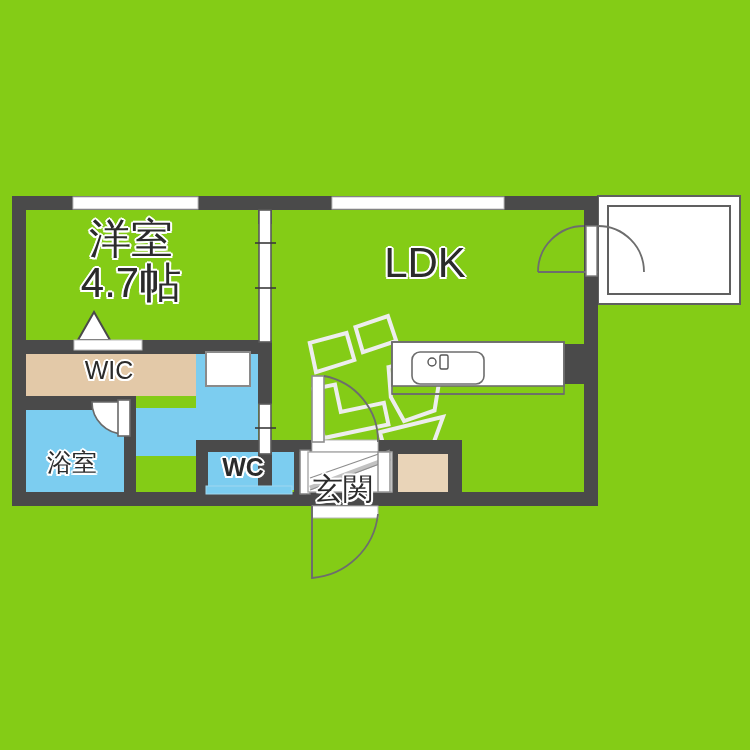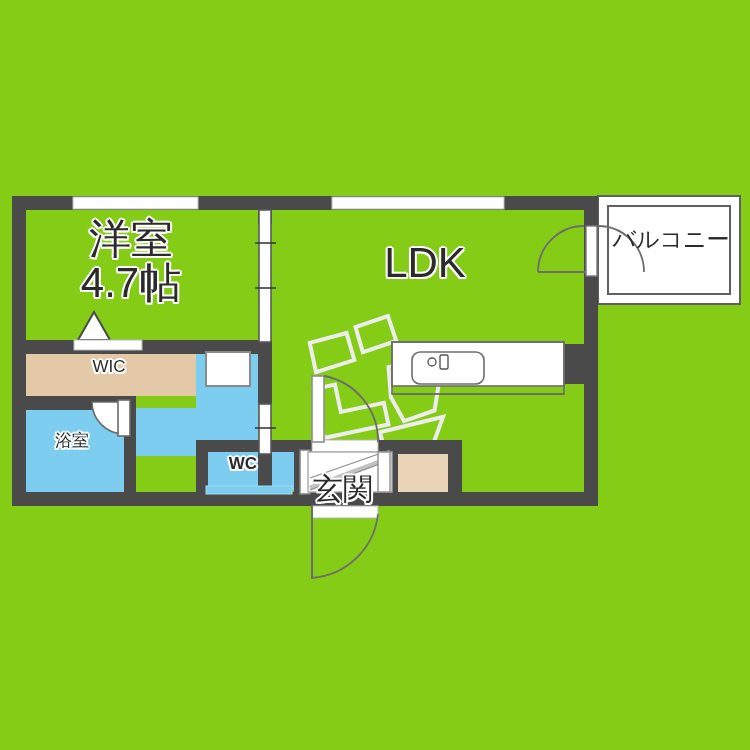--- a/index.html
+++ b/index.html
@@ -33,21 +33,21 @@
     text-align: center;
     -webkit-font-smoothing: antialiased;
   }
   .lbl-outline {
     text-shadow:
       2px 0 0 #fff, -2px 0 0 #fff, 0 2px 0 #fff, 0 -2px 0 #fff,
       1.5px 1.5px 0 #fff, -1.5px 1.5px 0 #fff, 1.5px -1.5px 0 #fff, -1.5px -1.5px 0 #fff;
   }
   .lbl-room-big { font-size: 42px; font-weight: 400; }
   .lbl-room-num { font-size: 42px; font-weight: 400; }
-  .lbl-small { font-size: 17px; font-weight: 400; }
+  .lbl-small { font-size: 25px; font-weight: 400; }
   .lbl-tiny { font-size: 30px; font-weight: 400; }
   .lbl-balcony { font-size: 23px; font-weight: 400; }
 </style>
 </head>
 <body>
 
 <div id="plan">
 
   <svg class="svg-layer" viewBox="0 0 750 750">
 
@@ -216,21 +216,20 @@
 
   </svg>
 
   <div class="lbl lbl-room-big lbl-outline" style="left:66px; top:218px; width:130px;">洋室</div>
   <div class="lbl lbl-room-num lbl-outline" style="left:56px; top:262px; width:150px;">4.7帖</div>
 
   <div class="lbl lbl-room-big lbl-outline" style="left:370px; top:218px; width:110px;margin-top:24px;">LDK</div>
 
   <div class="lbl lbl-small lbl-outline" style="left:73px; top:358px; width:72px;">WIC</div>
 
-  <div class="lbl lbl-small lbl-outline" style="left:38px; top:432px; width:68px;">浴室</div>
+  <div class="lbl lbl-small lbl-outline" style="left:38px; top:450px; width:68px;">浴室</div>
 
   <div class="lbl lbl-small lbl-outline" style="left:212px; top:455px; width:62px;font-weight:bold;">WC</div>
 
   <div class="lbl lbl-tiny lbl-outline" style="left:312px; top:474px; width:62px;">玄関</div>
 
-  <div class="lbl lbl-balcony" style="left:608px; top:228px; width:126px;">バルコニー</div>
 
 </div>
 
 </body></html>

